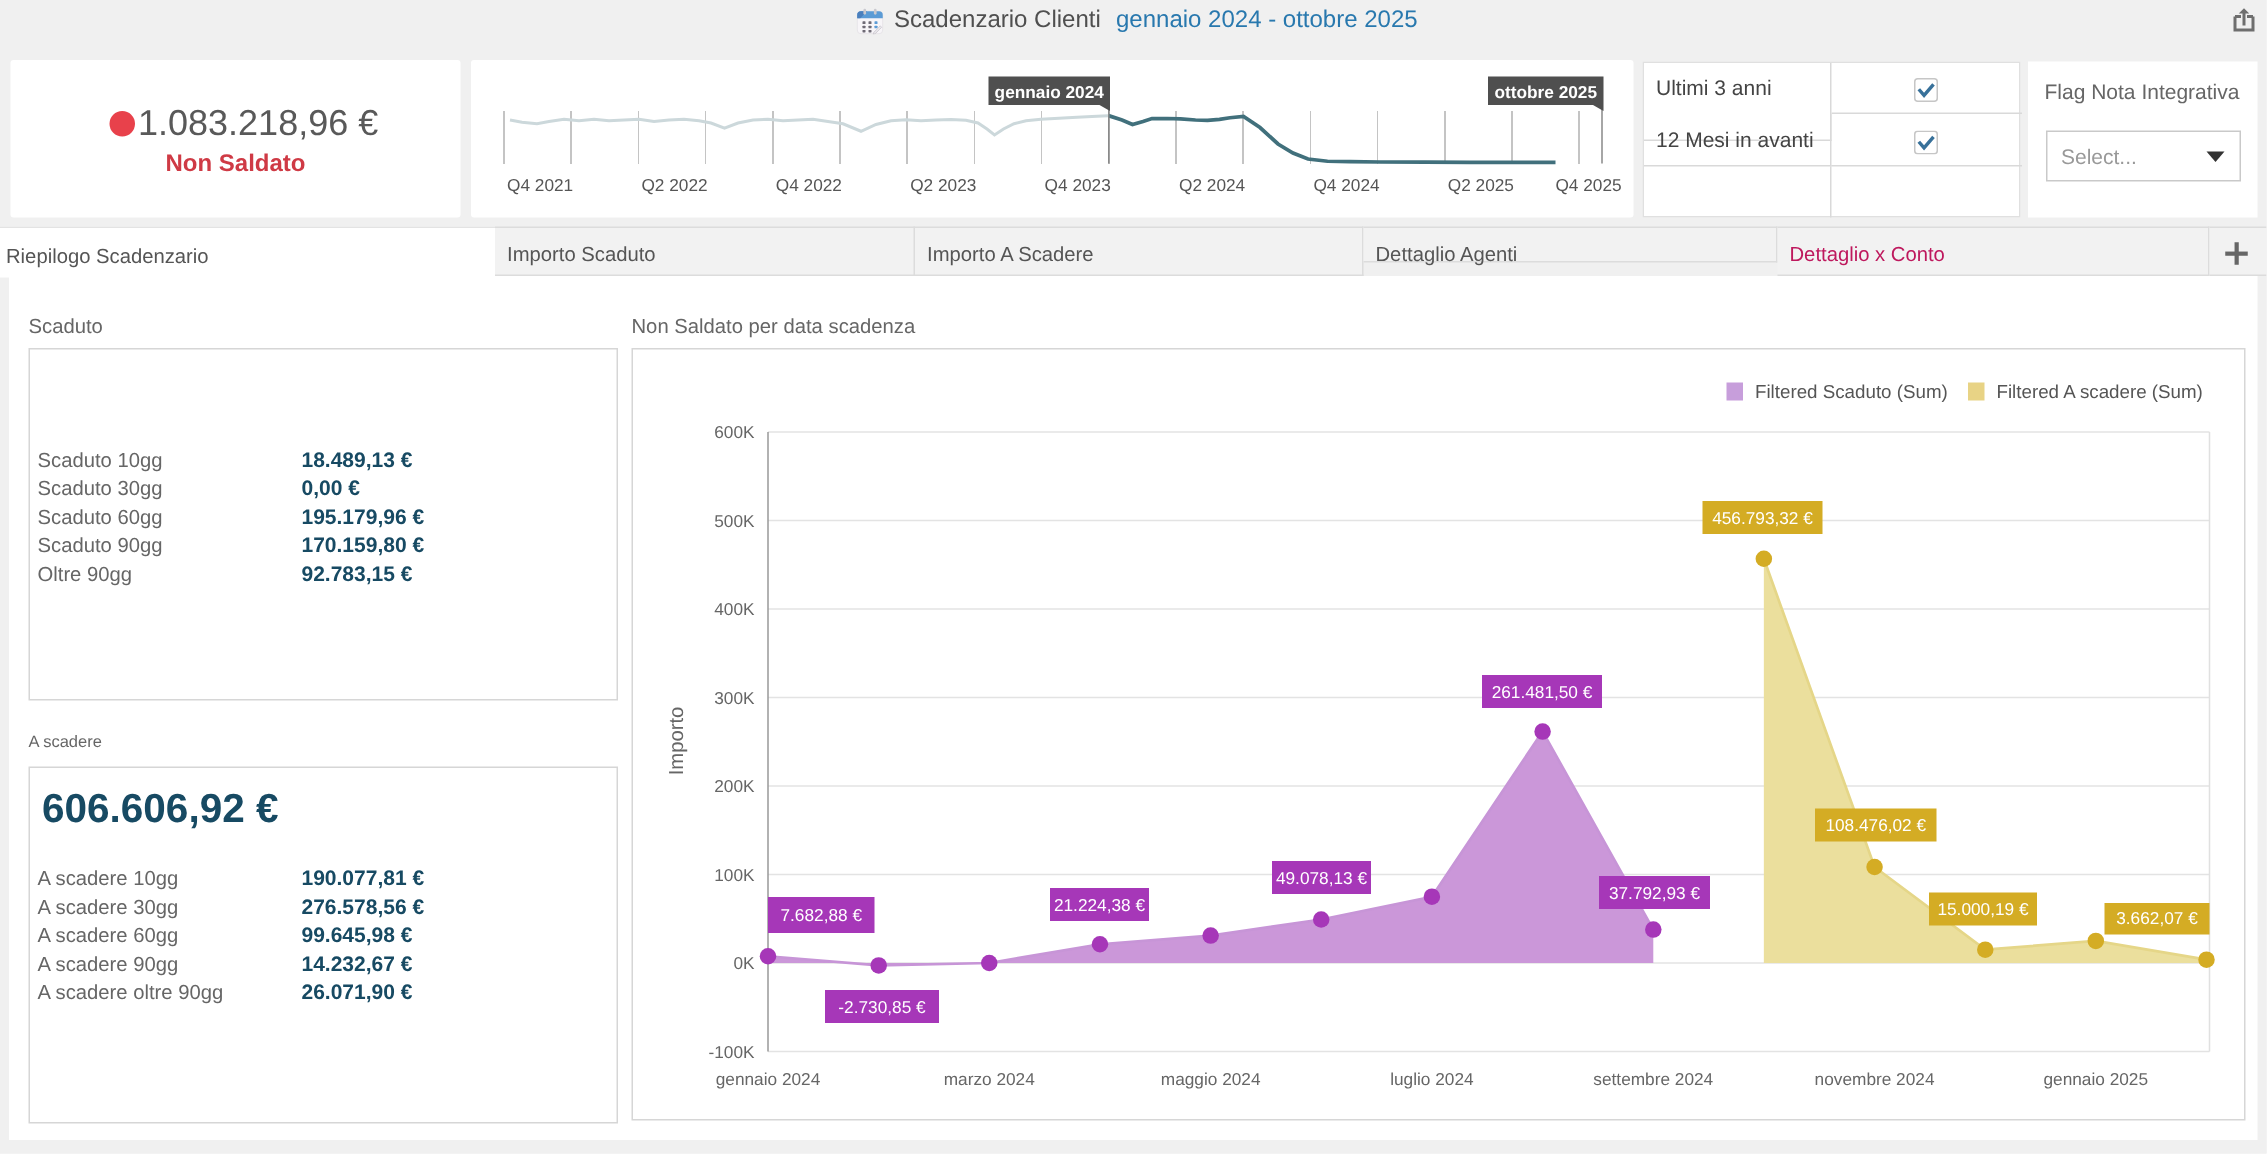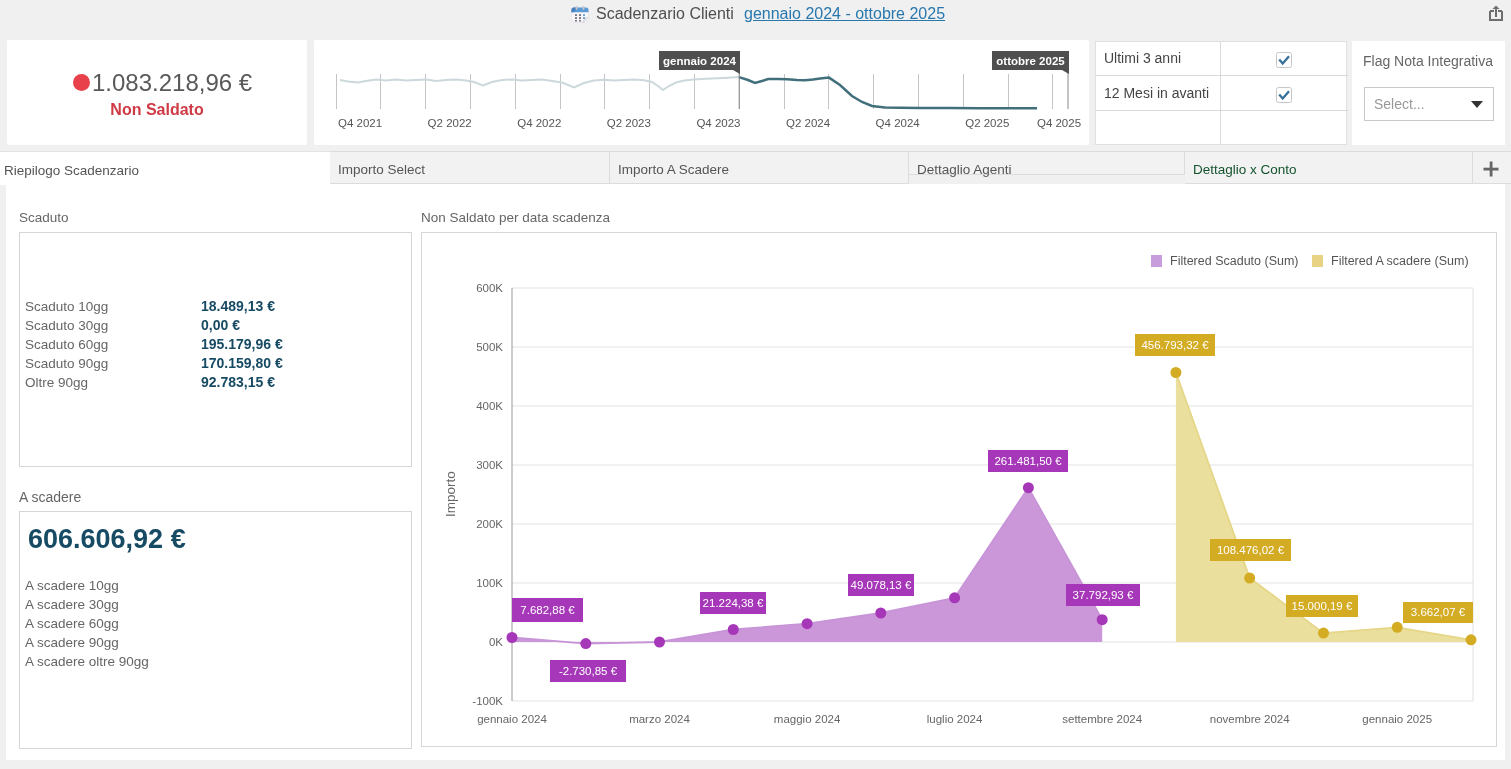--- a/index.html
+++ b/index.html
@@ -25,21 +25,21 @@
           <rect x="12" y="9.2" width="2" height="1.8" rx="0.4" fill="#5b9bd5"></rect>
       <rect x="4" y="12.1" width="2" height="1.8" rx="0.4"></rect>
           <rect x="8" y="12.1" width="2" height="1.8" rx="0.4"></rect>
           <rect x="12" y="12.1" width="2" height="1.8" rx="0.4" fill="#5b9bd5"></rect>
       <rect x="4" y="15" width="2" height="1.6" rx="0.4"></rect>
           <rect x="8" y="15" width="2" height="1.6" rx="0.4"></rect>
     </g>
     <path d="M11.5 16.6 L15.8 12.2 L16.8 13.2 L12.5 17.5 L11.2 17.8 Z" fill="#e8e6ea" stroke="#c0bcc4" stroke-width="0.4"></path>
   </svg>
   <div class="abs" style="left:596px;top:5px;font-size:16px;color:#4f4f4f;">Scadenzario Clienti</div>
-  <div class="abs" style="left:744px;top:5px;font-size:16px;color:#2878ae;text-decoration:underline;">gennaio 2024 - ottobre 2025</div>
+  <div class="abs" style="left:744px;top:5px;font-size:16px;color:#2878ae;">gennaio 2024 - ottobre 2025</div>
   <svg class="abs" style="left:1486px;top:3px;" width="20" height="20" viewBox="0 0 20 20">
     <path d="M4 8 H8 M12 8 H16 M16 8 V17 H4 V8" fill="none" stroke="#6e6e6e" stroke-width="2"></path>
     <path d="M10 14 V4" stroke="#6e6e6e" stroke-width="2"></path>
     <path d="M6.5 6 L10 2.5 L13.5 6 Z" fill="#6e6e6e"></path>
   </svg>
 </div>
 
 <div class="card" style="left:7px;top:40px;width:300px;height:105px;border-radius:2px;">
   <div class="abs" style="left:66px;top:34px;width:17px;height:17px;border-radius:50%;background:#e8414b;"></div>
   <div class="abs" style="left:85px;top:29px;width:220px;font-size:24px;color:#595959;">1.083.218,96&nbsp;€</div>
@@ -85,21 +85,21 @@
         </g>
 <g>
           <rect x="678" y="11" width="77" height="19" fill="#4f4f4f"></rect>
           <path d="M755,30 L755,34 L748,30 Z" fill="#4f4f4f"></path>
           <text x="716.5" y="25" font-size="11.5" font-weight="bold" fill="#fff" text-anchor="middle">ottobre 2025</text>
         </g>
 </svg>
 </div>
 
 <div class="card" style="left:1095px;top:41px;width:252px;height:104px;border:1px solid #e0e0e0;">
-  <div class="abs" style="left:0;top:0;width:125px;height:34px;border-right:1px solid #d9d9d9;border-bottom:1px solid #d9d9d9;font-size:14px;color:#444;line-height:33px;padding-left:8px;">Ultimi 3 anni</div>
+  <div class="abs" style="left:0;top:0;width:125px;height:52px;border-right:1px solid #d9d9d9;border-bottom:1px solid #d9d9d9;font-size:14px;color:#444;line-height:33px;padding-left:8px;">Ultimi 3 anni</div>
   <div class="abs" style="left:125px;top:0;width:127px;height:34px;border-bottom:1px solid #d9d9d9;"></div>
   <div class="abs" style="left:0;top:34px;width:125px;height:35px;border-right:1px solid #d9d9d9;border-bottom:1px solid #d9d9d9;font-size:14px;color:#444;line-height:34px;padding-left:8px;">12 Mesi in avanti</div>
   <div class="abs" style="left:125px;top:34px;width:127px;height:35px;border-bottom:1px solid #d9d9d9;"></div>
   <div class="abs" style="left:0;top:69px;width:125px;height:34px;border-right:1px solid #d9d9d9;"></div>
   <svg class="abs" style="left:180px;top:10px;" width="16" height="16" viewBox="0 0 16 16">
         <rect x="0.5" y="0.5" width="15" height="15" rx="2" fill="#fff" stroke="#c6c6c6"></rect>
         <path d="M3.2 7.5 L6.7 11.6 L13 4.2" fill="none" stroke="#38719a" stroke-width="2.3"></path>
       </svg>
   <svg class="abs" style="left:180px;top:45px;" width="16" height="16" viewBox="0 0 16 16">
         <rect x="0.5" y="0.5" width="15" height="15" rx="2" fill="#fff" stroke="#c6c6c6"></rect>
@@ -110,43 +110,44 @@
 <div class="card" style="left:1352px;top:41px;width:153px;height:104px;">
   <div class="abs" style="left:11px;top:12px;font-size:14px;color:#666;">Flag Nota Integrativa</div>
   <div class="abs" style="left:12px;top:46px;width:130px;height:34px;border:1px solid #c9c9c9;">
     <div class="abs" style="left:9px;top:8px;font-size:14px;color:#999;">Select...</div>
     <div class="abs" style="left:106px;top:13px;width:0;height:0;border-left:6px solid transparent;border-right:6px solid transparent;border-top:7px solid #333;"></div>
   </div>
 </div>
 
 <div class="abs" style="left:0;top:151px;width:1511px;height:34px;">
   <div class="abs" style="left:0;top:0;width:330px;height:34px;background:#fff;border-top:1px solid #e3e3e3;font-size:13.5px;color:#555;line-height:38px;padding-left:4px;">Riepilogo Scadenzario</div>
-  <div class="abs" style="left:330px;top:0;width:280px;height:33px;background:#f2f2f2;border:1px solid #dcdcdc;border-left:none;font-size:13.5px;color:#555;line-height:36px;padding-left:8px;">Importo Select</div>
+  <div class="abs" style="left:330px;top:0;width:280px;height:33px;background:#f2f2f2;border:1px solid #dcdcdc;border-left:none;font-size:13.5px;color:#555;line-height:36px;padding-left:8px;">Importo Scaduto</div>
   <div class="abs" style="left:610px;top:0;width:299px;height:33px;background:#f2f2f2;border:1px solid #dcdcdc;border-left:none;font-size:13.5px;color:#555;line-height:36px;padding-left:8px;">Importo A Scadere</div>
   <div class="abs" style="left:909px;top:0;width:276px;height:24px;background:#f2f2f2;border:1px solid #dcdcdc;border-left:none;font-size:13.5px;color:#555;line-height:36px;padding-left:8px;">Dettaglio Agenti</div>
-  <div class="abs" style="left:1185px;top:0;width:288px;height:33px;background:#f2f2f2;border:1px solid #dcdcdc;border-left:none;font-size:13.5px;color:#14532d;line-height:36px;padding-left:8px;">Dettaglio x Conto</div>
+  <div class="abs" style="left:1185px;top:0;width:288px;height:33px;background:#f2f2f2;border:1px solid #dcdcdc;border-left:none;font-size:13.5px;color:#be185d;line-height:36px;padding-left:8px;">Dettaglio x Conto</div>
   <div class="abs" style="left:1473px;top:0;width:38px;height:33px;background:#f2f2f2;border-top:1px solid #dcdcdc;border-bottom:1px solid #dcdcdc;"></div>
       <svg class="abs" style="left:1483px;top:10px;" width="16" height="16" viewBox="0 0 16 16">
         <rect x="6.7" y="0.5" width="2.8" height="15" fill="#666"></rect>
         <rect x="0.5" y="6.7" width="15" height="2.8" fill="#666"></rect>
       </svg>
 </div>
 
 <div class="abs" style="left:6px;top:184px;width:1499px;height:576px;background:#fff;">
 
   <div class="abs" style="left:13px;top:26px;font-size:13.5px;color:#666;text-align:right;">Scaduto</div>
   <div class="abs" style="left:13px;top:48px;width:393px;height:235px;border:1px solid #d6d6d6;">
     <div class="abs" style="left:5px;top:64px;font-size:13.5px;color:#666;line-height:19px;">Scaduto 10gg<br>Scaduto 30gg<br>Scaduto 60gg<br>Scaduto 90gg<br>Oltre 90gg</div>
     <div class="abs" style="left:181px;top:64px;font-size:14px;font-weight:bold;color:#174a63;line-height:19px;">18.489,13&nbsp;€<br>0,00&nbsp;€<br>195.179,96&nbsp;€<br>170.159,80&nbsp;€<br>92.783,15&nbsp;€</div>
   </div>
 
-  <div class="abs" style="left:13px;top:305px;font-size:14px;color:#666;">A scadere</div>
+  <div class="abs" style="left:13px;top:305px;font-size:11px;color:#666;">A scadere</div>
   <div class="abs" style="left:13px;top:327px;width:393px;height:238px;border:1px solid #d6d6d6;">
     <div class="abs" style="left:8px;top:12px;font-size:27px;font-weight:bold;color:#174a63;">606.606,92&nbsp;€</div>
     <div class="abs" style="left:5px;top:64px;font-size:13.5px;color:#666;line-height:19px;">A scadere 10gg<br>A scadere 30gg<br>A scadere 60gg<br>A scadere 90gg<br>A scadere oltre 90gg</div>
+    <div class="abs" style="left:181px;top:64px;font-size:14px;font-weight:bold;color:#174a63;line-height:19px;">190.077,81&nbsp;€<br>276.578,56&nbsp;€<br>99.645,98&nbsp;€<br>14.232,67&nbsp;€<br>26.071,90&nbsp;€</div>
   </div>
 
   <div class="abs" style="left:415px;top:26px;font-size:13.5px;color:#666;">Non Saldato per data scadenza</div>
 
   <div class="abs" style="left:415px;top:48px;width:1076px;height:515px;border:1px solid #d6d6d6;">
     <svg width="1074" height="516" viewBox="0 0 1074 516" id="chart">
 <line x1="90" y1="55" x2="1051" y2="55" stroke="#e3e3e3" stroke-width="1"></line>
 <text x="81" y="59" font-size="11.5" fill="#666" text-anchor="end">600K</text>
 <line x1="90" y1="114" x2="1051" y2="114" stroke="#e3e3e3" stroke-width="1"></line>
 <text x="81" y="118" font-size="11.5" fill="#666" text-anchor="end">500K</text>

